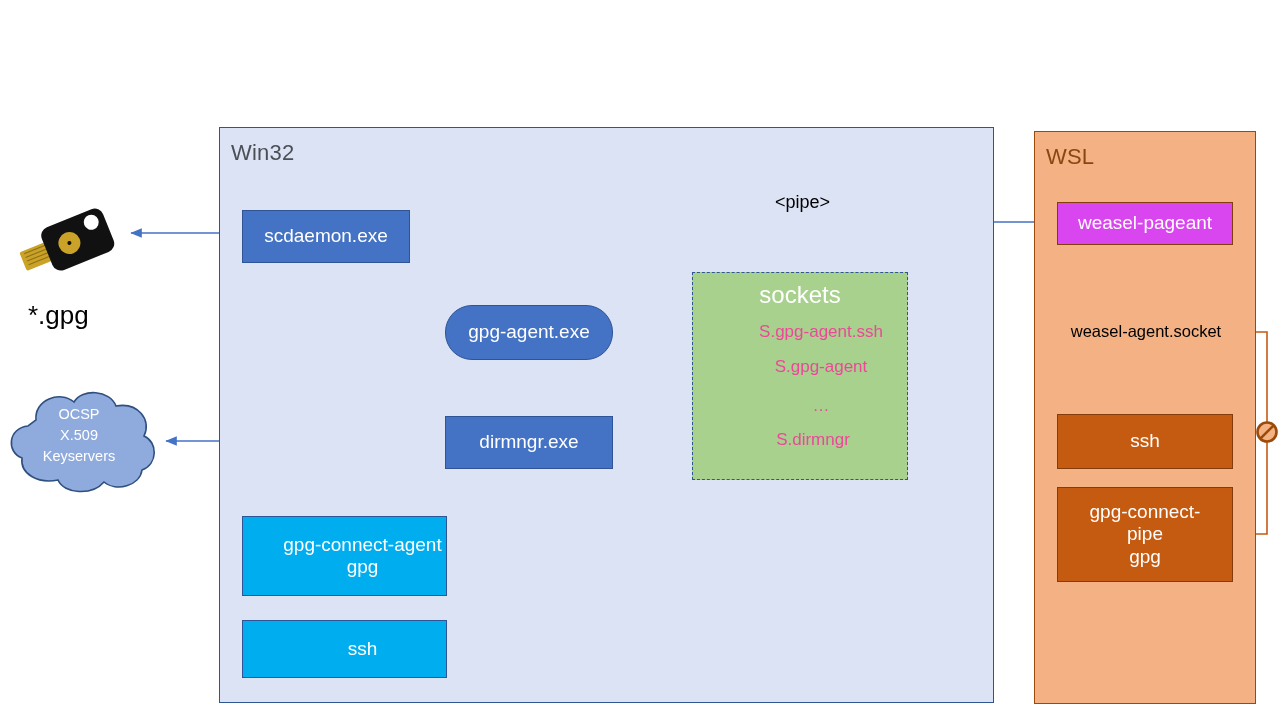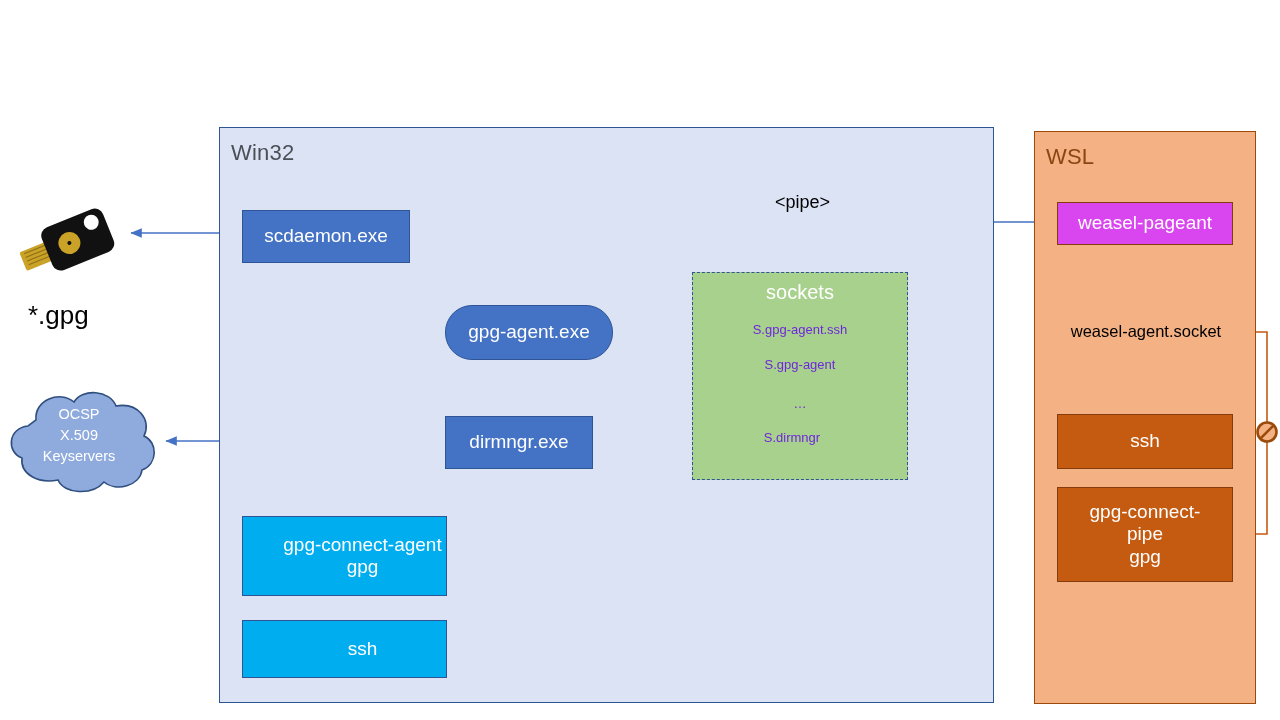--- a/index.html
+++ b/index.html
@@ -67,47 +67,48 @@
     font-size: 19px;
   }
   .node-brown {
     background: #c55a11;
     border: 1.4px solid #843c0c;
     font-size: 19px;
   }
 
   #n-scdaemon     { left: 242px; top: 210px; width: 168px; height: 53px; }
   #n-gpgagent     { left: 445px; top: 305px; width: 168px; height: 55px; border-radius: 27px; }
-  #n-dirmngr      { left: 445px; top: 416px; width: 148px; height: 53px; }
+  #n-dirmngr      { left: 445px; top: 416px; width: 168px; height: 53px; }
   #n-gpgconnect   { left: 242px; top: 516px; width: 205px; height: 80px; }
   #n-sshwin       { left: 242px; top: 620px; width: 205px; height: 58px; }
 
   #n-pageant      { left: 1057px; top: 202px; width: 176px; height: 43px; }
   #n-sshwsl       { left: 1057px; top: 414px; width: 176px; height: 55px; }
   #n-gcawsl       { left: 1057px; top: 487px; width: 176px; height: 95px; }
 
   
   #sockets-box {
     left: 692px; top: 272px; width: 216px; height: 208px;
     background: #a9d18e;
     border: 1.8px dashed #2f5597;
   }
   #sockets-title {
     position: absolute;
     left: 692px; top: 281px; width: 216px;
     text-align: center;
     color: #ffffff;
-    font-size: 20px;
+    font-size: 24px;
   }
   .socket-label {
     position: absolute;
-    color: #6d28d9;
-    font-size: 13px;
+    color: #ec4899;
+    font-size: 17px;
     text-align: center;
     white-space: nowrap;
+    padding-left: 21px;
   }
   #sl-0 { left: 692px; top: 322px; width: 216px; }
   #sl-1 { left: 692px; top: 357px; width: 216px; }
   #sl-2 { left: 692px; top: 396px; width: 216px; }
   #sl-3 { left: 692px; top: 430px; width: 200px; }
 
   
   #lbl-pipe {
     position: absolute;
     left: 660px; top: 192px; width: 170px;

